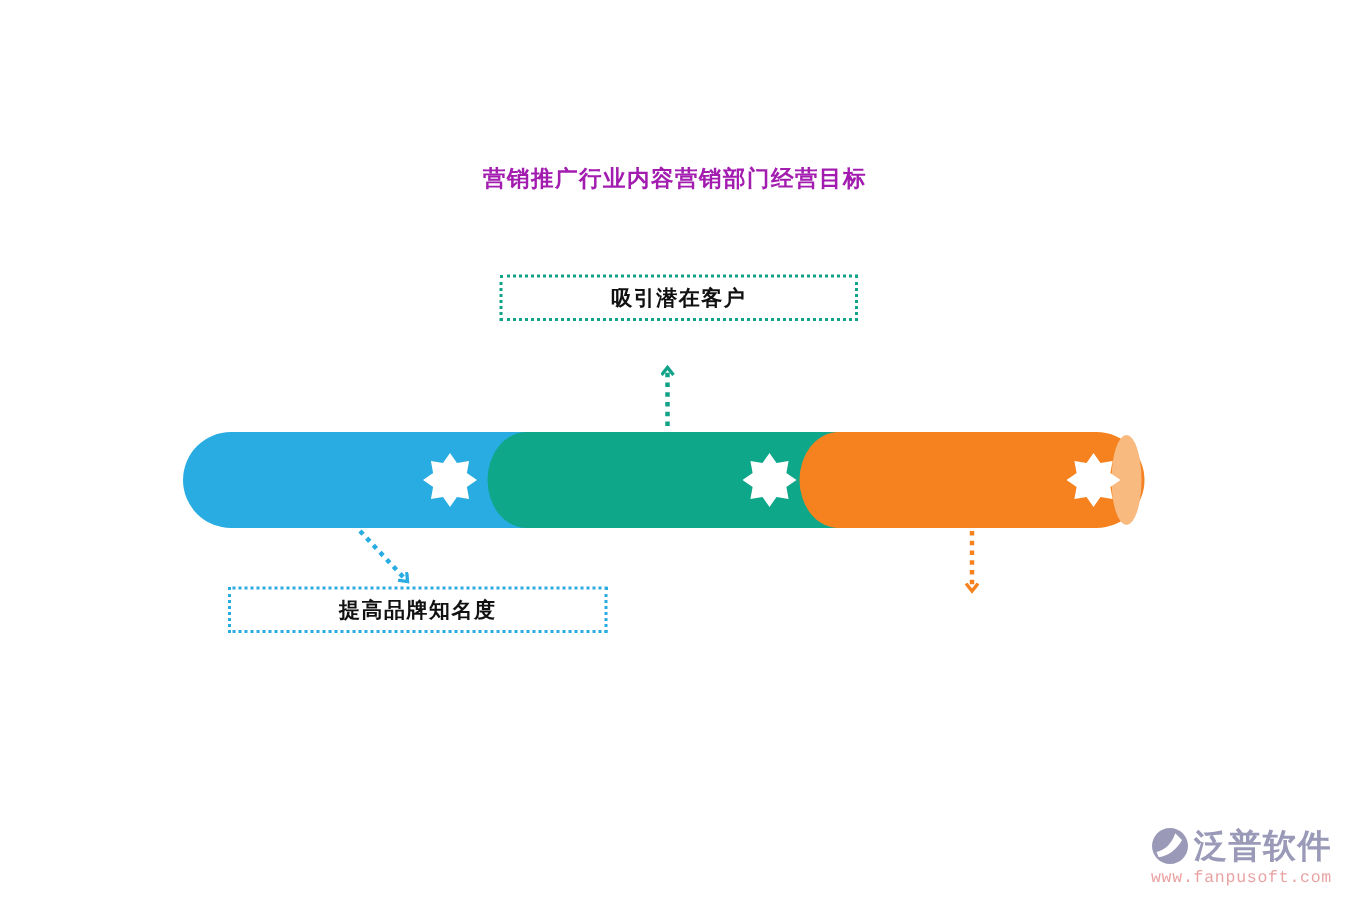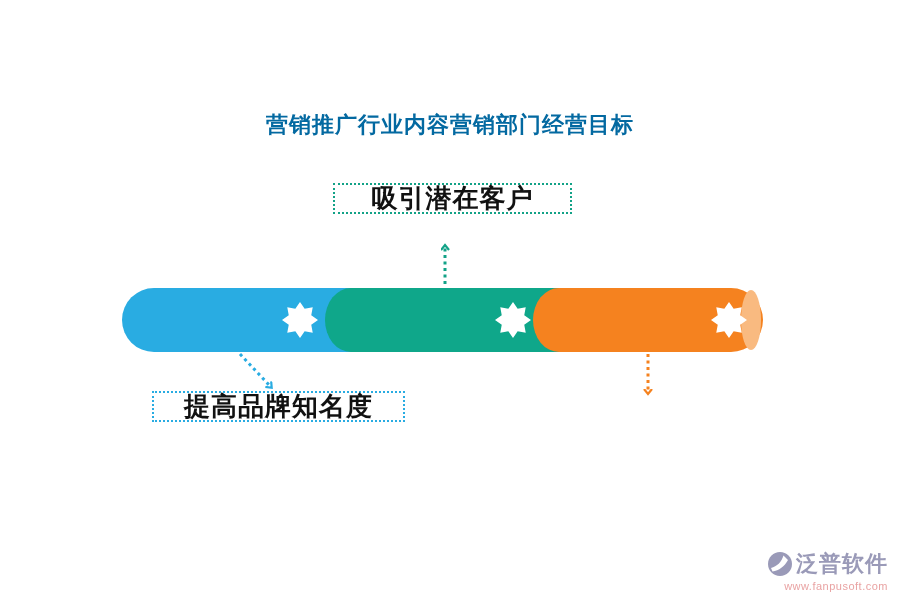--- a/index.html
+++ b/index.html
@@ -2,27 +2,27 @@
 <html><head>
 <meta charset="utf-8">
 <style>
   html,body{margin:0;padding:0;background:#ffffff;}
   .stage{
     position:relative;width:900px;height:600px;background:#ffffff;overflow:hidden;
     font-family:"Liberation Sans","DejaVu Sans",sans-serif;
   }
   .title{
     position:absolute;left:0;right:0;top:110px;margin:0;
-    text-align:center;font-size:22px;font-weight:bold;color:#0369a1;letter-spacing:1px;
+    text-align:center;font-size:15px;font-weight:bold;color:#a21caf;letter-spacing:1px;
   }
   .goal-box{
     position:absolute;box-sizing:border-box;background:#ffffff;
     border:2px dotted #000;
     display:flex;align-items:center;justify-content:center;
-    font-size:26px;font-weight:bold;color:#111111;letter-spacing:1px;
+    font-size:14px;font-weight:bold;color:#111111;letter-spacing:1px;
   }
   .goal-box.top{left:333px;top:183px;width:239px;height:31px;}
   .goal-box.bottom-left{left:152px;top:391px;width:253px;height:31px;}
   .goal-box.bottom-right{left:507px;top:409px;width:286px;height:32px;}
   .bar{position:absolute;left:122px;top:288px;width:641px;height:64px;}
   .seg{position:absolute;top:0;height:100%;}
   .seg.s0{left:0;width:330px;border-radius:32px 0 0 32px;z-index:1;}
   .seg.s1{left:203px;width:252px;border-radius:26px 0 0 26px / 32px 0 0 32px;z-index:2;}
   .seg.s2{left:411px;width:230px;border-radius:26px 32px 32px 26px / 32px 32px 32px 32px;z-index:3;}
   .end-cap{position:absolute;right:2px;top:2px;width:20px;height:60px;border-radius:50%;z-index:4;}
@@ -87,16 +87,16 @@
   </svg>
 
   <div class="logo">
     <div class="logo-row" style="color: rgb(154, 154, 184);">
       <svg width="26" height="26" viewBox="0 0 26 26">
         <path d="M13,1 C19.6,1 25,6.4 25,13 C25,19.6 19.6,25 13,25 C6.4,25 1,19.6 1,13 C1,6.4 6.4,1 13,1 Z" style="fill: rgb(154, 154, 184);"></path>
         <path d="M4,17 C10,15.5 14.5,11 16.5,4.5 L21,9 C17.5,15.5 12,19.5 5.5,20.5 Z" fill="#ffffff"></path>
       </svg>
       <span>泛普软件</span>
     </div>
-    <div class="logo-url" style="color: rgb(233, 163, 163);">www.fanpusoft.com</div>
+    <div class="logo-url" style="color: rgb(233, 163, 163); font-family: Liberation Mono, monospace;">www.fanpusoft.com</div>
   </div>
 
 </div>
 
 </body></html>

